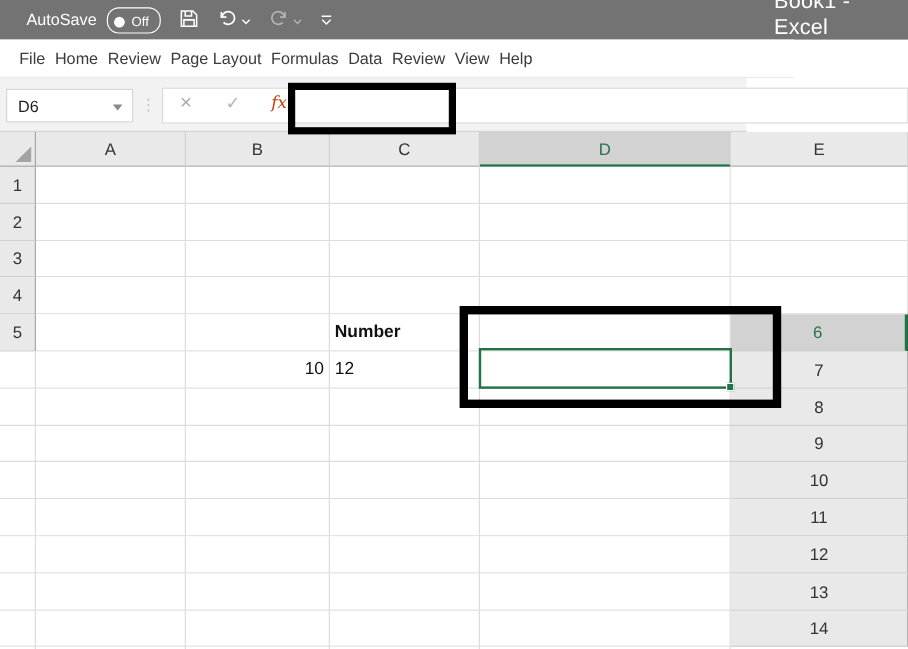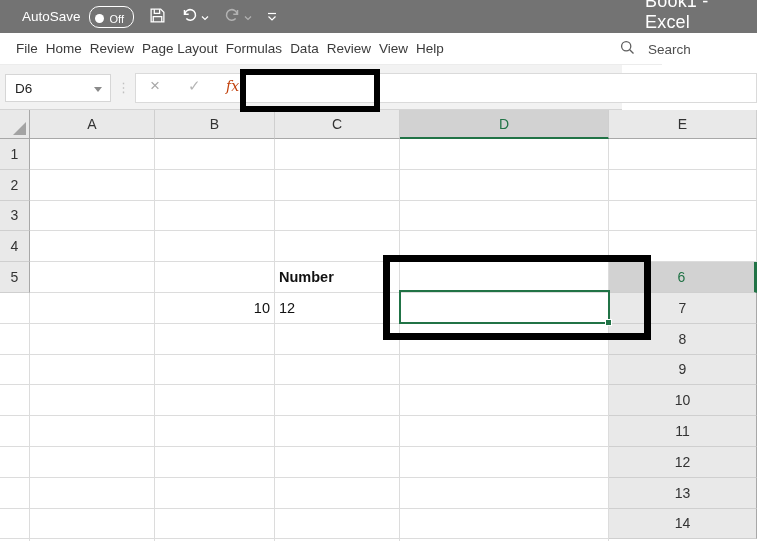--- a/index.html
+++ b/index.html
@@ -195,29 +195,20 @@
 <div class="menubar">
   <span class="mtab">File</span>
   <span class="mtab">Home</span>
   <span class="mtab">Review</span>
   <span class="mtab">Page Layout</span>
   <span class="mtab">Formulas</span>
   <span class="mtab">Data</span>
   <span class="mtab">Review</span>
   <span class="mtab">View</span>
   <span class="mtab">Help</span>
-  <span class="search-group">
-    <span>
-      <svg width="15" height="15" viewBox="0 0 15 15" fill="none" stroke="#5f5f5f" stroke-width="1.3">
-        <circle cx="6.2" cy="6.2" r="4.6"></circle>
-          <line x1="9.7" y1="9.7" x2="13.5" y2="13.5"></line>
-      </svg>
-    </span>
-    <span>Search</span>
-  </span>
 </div>
 
 <div class="formulabar">
   <div class="namebox">
     <span>D6</span>
     <span class="namebox-arrow"></span>
   </div>
   <div class="fb-dots">⋮</div>
   <div class="formula-area">
     <span class="fb-cancel">×</span>

